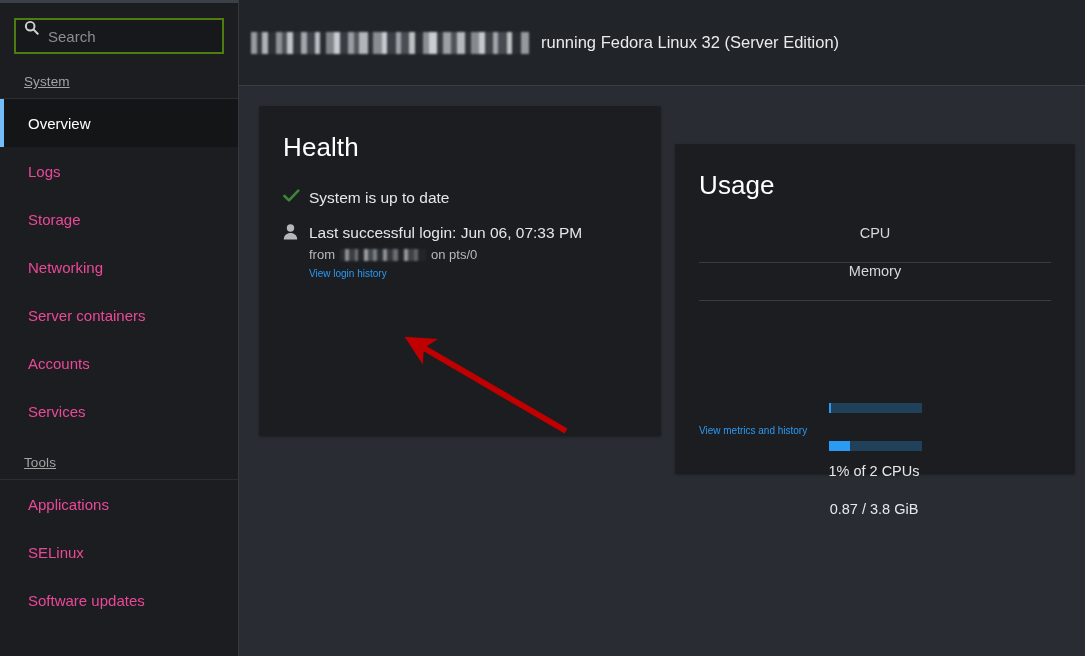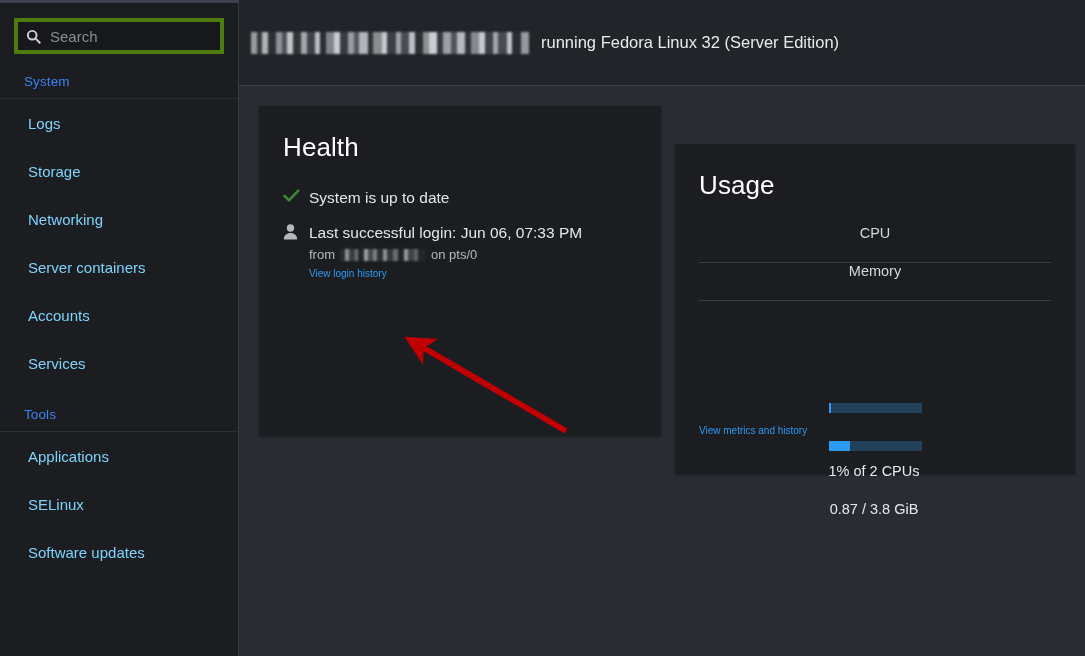--- a/index.html
+++ b/index.html
@@ -28,55 +28,56 @@
   }
   .sidebar-topline {
     position: absolute; top: 0; left: 0; right: 0;
     height: 3px; background: #3c4149;
   }
   .search-wrap { padding: 18px 14px 0 14px; }
   .search-box {
     position: relative;
     height: 36px;
     background: #16181b;
-    border: 4px solid #4d7c0f;
-    display: flex;
-    align-items: center;
+    border: 2px solid #4d7c0f;
+    display: flex;
+    align-items: flex-start;
   }
   .search-icon {
     width: 30px; display: flex; align-items: center; justify-content: center;
     color: #d2d2d2;
     flex: 0 0 30px;
   }
   .search-input {
     background: transparent;
     border: none;
     outline: none;
     color: #d2d2d2;
     font-family: "Liberation Sans", sans-serif;
     font-size: 15px;
     width: 100%;
     padding: 0 4px 0 2px;
     height: 100%;
   }
   .search-input::placeholder { color: #8a8d91; }
 
   .nav-section-label {
-    color: #3b82f6;
+    color: #a3a3a3;
     font-size: 13.5px;
     padding: 20px 0 9px 24px;
     letter-spacing: 0.1px;
+    text-decoration: underline;
   }
   .nav-group { border-top: 1px solid #2b2e33; }
   .nav-item {
     height: 48px;
     display: flex;
     align-items: center;
     padding-left: 24px;
-    color: #7dd3fc;
+    color: #ec4899;
     font-size: 15px;
     border-left: 4px solid transparent;
     cursor: pointer;
     user-select: none;
   }
   .nav-item.active {
     background: #131517;
     border-left-color: #73bcf7;
     color: #ffffff;
   }
@@ -245,20 +246,23 @@
             <line x1="10.3" y1="10.3" x2="14.6" y2="14.6" stroke-linecap="round"></line>
           </svg>
         </span>
         <input class="search-input" type="text" placeholder="Search" style="">
       </div>
     </div>
 
     <div>
       <div class="nav-section-label">System</div>
       <div class="nav-group">
+        <div class="nav-item active">
+          <span>Overview</span>
+        </div>
         <div class="nav-item">
           <span>Logs</span>
         </div>
         <div class="nav-item">
           <span>Storage</span>
         </div>
         <div class="nav-item">
           <span>Networking</span>
         </div>
         <div class="nav-item">

